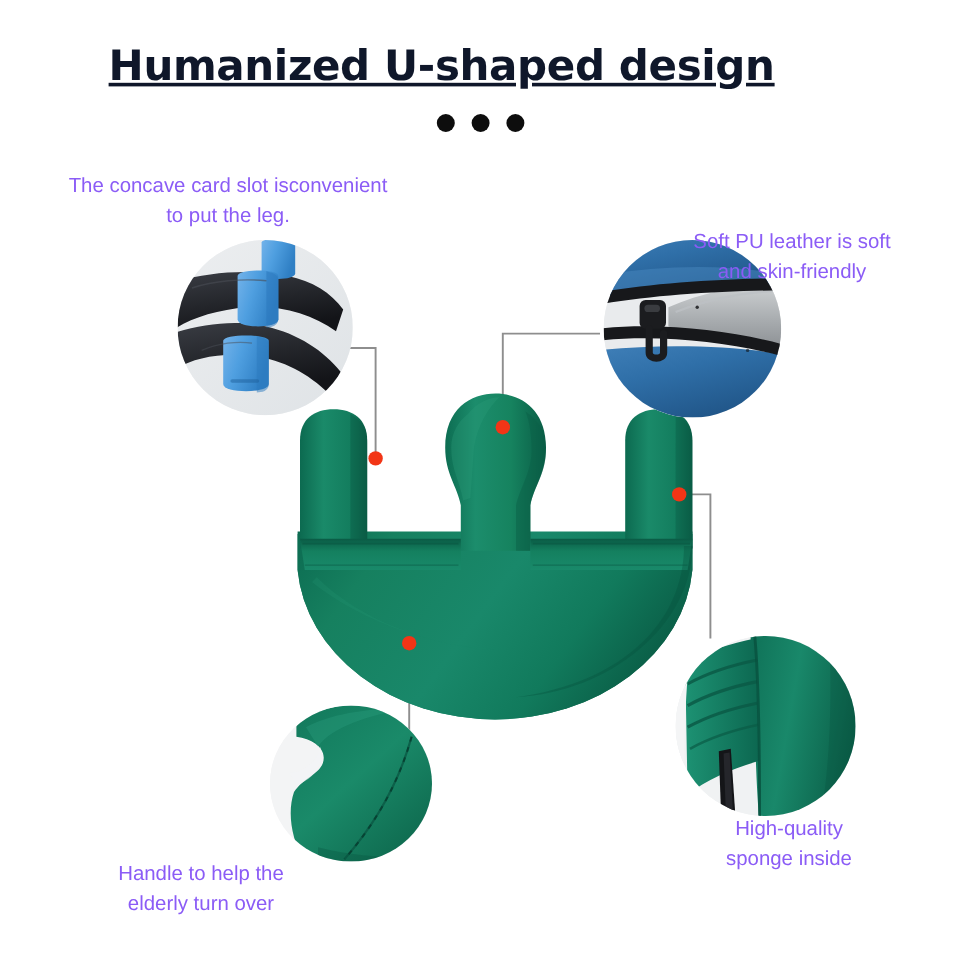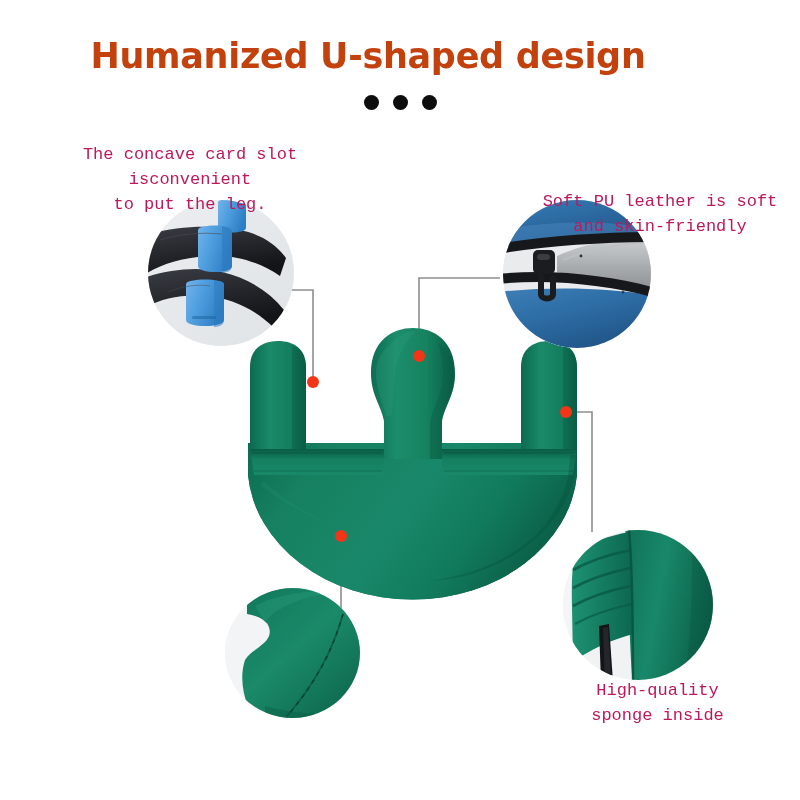--- a/index.html
+++ b/index.html
@@ -20,45 +20,46 @@
   #title {
     position: absolute;
     top: 36px;
     left: 0;
     width: 736px;
     text-align: center;
     font-family: "DejaVu Sans", sans-serif;
     font-size: 35px;
     font-weight: 700;
     letter-spacing: -0.3px;
-    color: #c2410c;
+    color: #0f172a;
+    text-decoration: underline;
   }
   #dots {
     position: absolute;
     top: 95px;
     left: 0;
     width: 800px;
     display: flex;
     justify-content: center;
     gap: 14px;
   }
   #dots .dot {
     width: 15px;
     height: 15px;
     border-radius: 50%;
     background: #0d0d0d;
   }
 
   
   .caption {
     position: absolute;
-    font-family: Liberation Mono, monospace;
+    font-family: Liberation Sans, sans-serif;
     font-size: 17px;
     line-height: 25px;
-    color: #be185d;
+    color: #8b5cf6;
     text-align: center;
     white-space: pre-line;
   }
   #cap-tl { left: 30px;  top: 142px; width: 320px; }
   #cap-tr { left: 535px; top: 142px; width: 250px; margin-top: 47px; }
   #cap-br { left: 545px; top: 678px; width: 225px; }
   #cap-bl { left: 55px;  top: 715px; width: 225px; }
 
   
   #connectors {
@@ -347,14 +348,16 @@
       <path d="M 16 56 C 28 56, 40 46, 42 34 C 46 48, 36 62, 22 66 Z" fill="#f3f4f5" opacity="0.55"></path>
     </svg>
   </div>
 
   <div class="caption" id="cap-tl">The concave card slot isconvenient
 to put the leg.</div>
   <div class="caption" id="cap-tr">Soft PU leather is soft
 and skin-friendly</div>
   <div class="caption" id="cap-br">High-quality
 sponge inside</div>
+  <div class="caption" id="cap-bl">Handle to help the
+elderly turn over</div>
 
 </div>
 
 </body></html>

